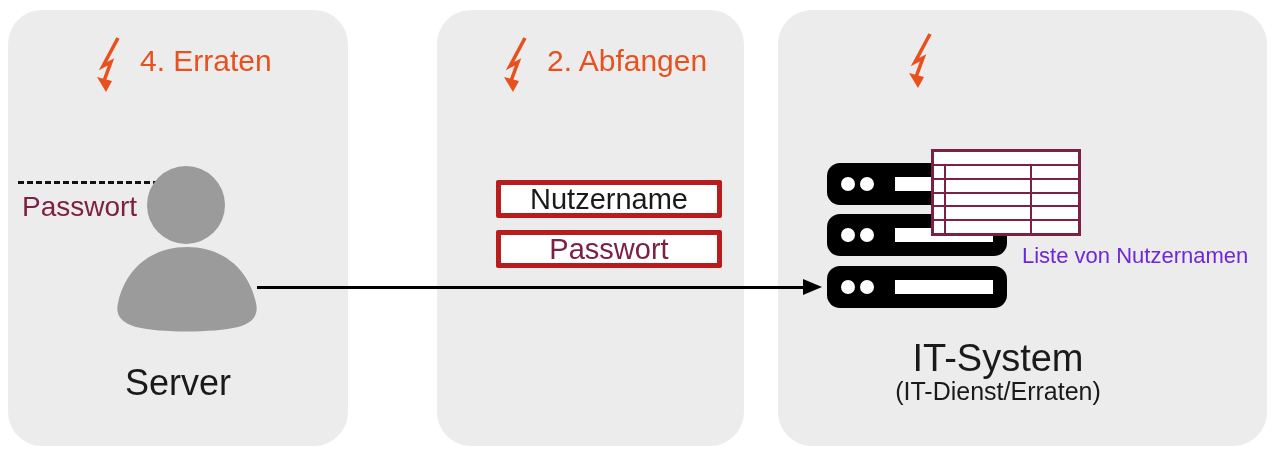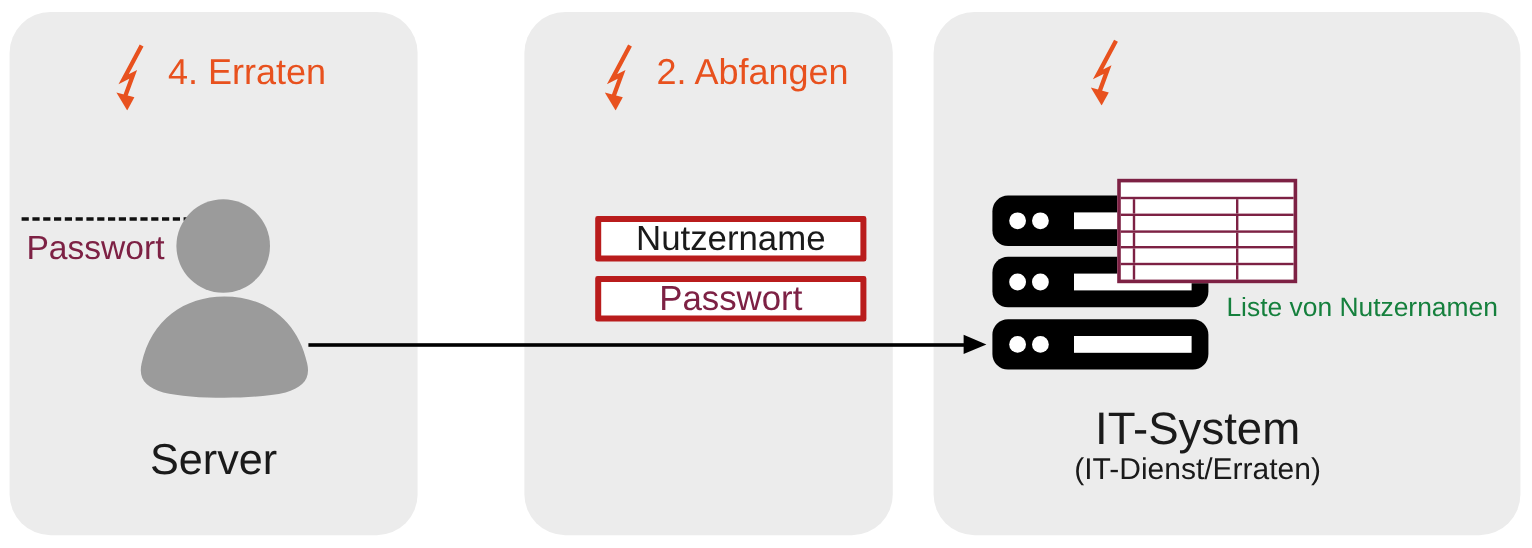--- a/index.html
+++ b/index.html
@@ -136,21 +136,21 @@
   .t-row:last-child { border-bottom: none; }
   .t-c1 { width: 10px; border-right: 2px solid #7d2144; }
   .t-c2 { flex: 1;     border-right: 2px solid #7d2144; }
   .t-c3 { width: 46px; }
 
   .list-caption {
     position: absolute;
     left: 244px; top: 231px;
     font-size: 22px;
     line-height: 29px;
-    color: #15803d;
+    color: #6d28d9;
     white-space: nowrap;
   }
   .system-label {
     position: absolute;
     left: 30px; top: 329px;
     width: 380px;
     text-align: center;
     color: #1a1a1a;
   }
   .system-title { font-size: 38px; line-height: 38px; }

